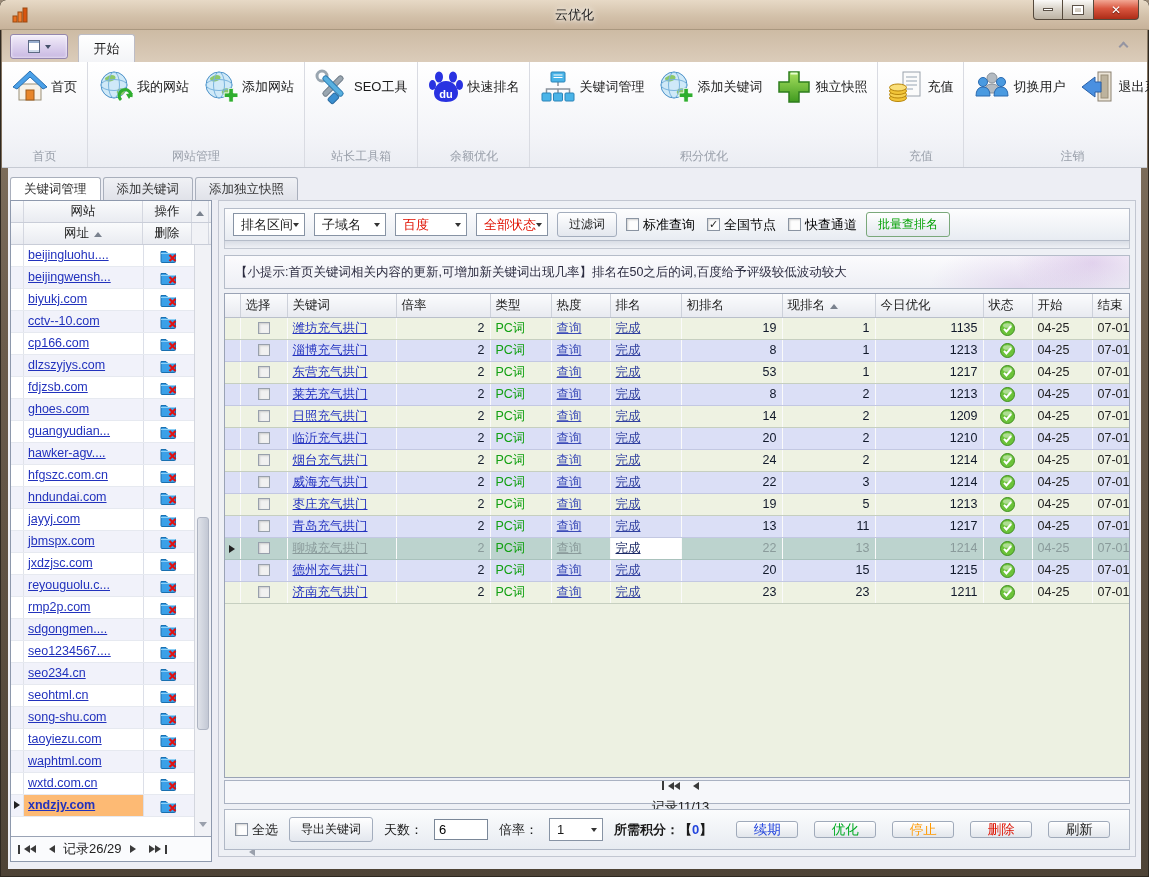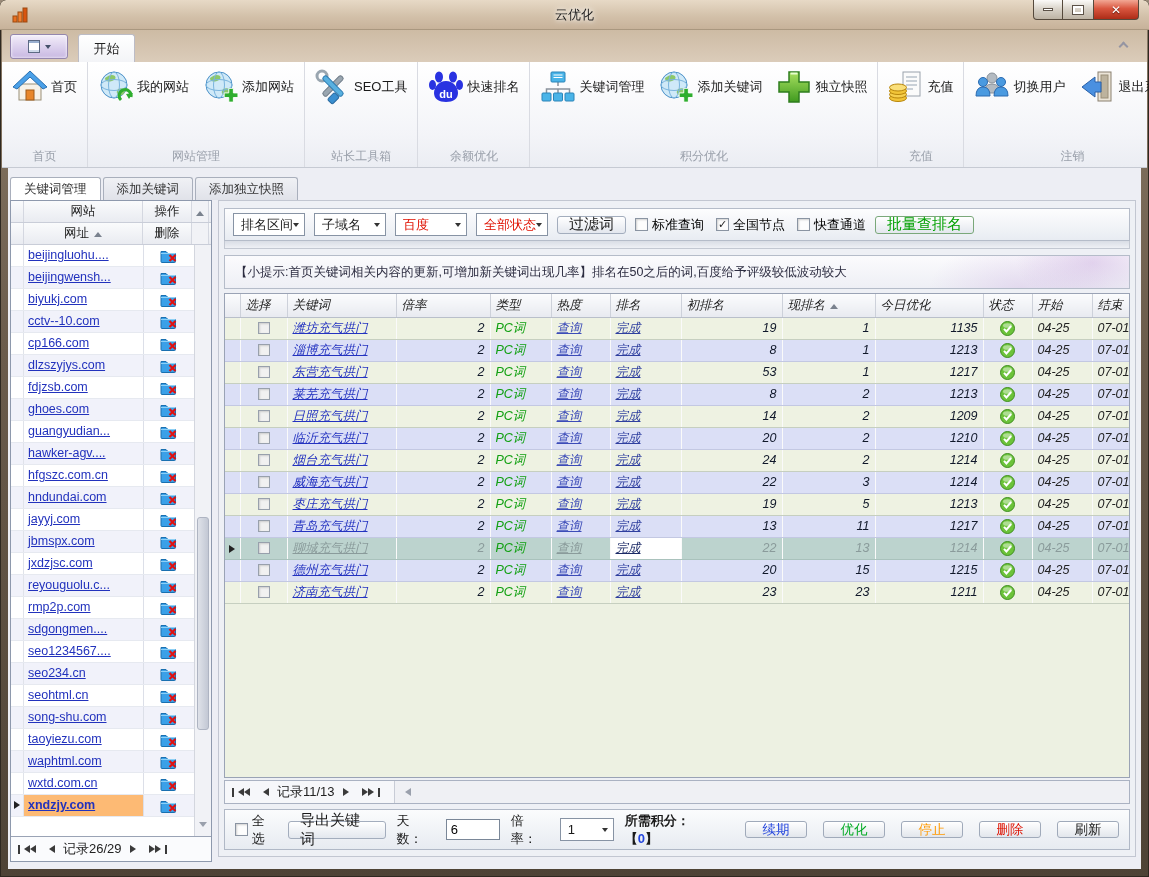--- a/index.html
+++ b/index.html
@@ -108,40 +108,40 @@
   .main { position:absolute; top:32px; left:210px; right:5px; bottom:12px; background:#eef0f5;
           border:1px solid #c2c6d1; }
   .filterbar { position:absolute; top:7px; left:5px; right:5px; height:33px;
                border:1px solid #b5bcc9; background:linear-gradient(#fdfdfe,#e8ecf2);
                display:flex; align-items:center; gap:9px; padding:0 8px; font-size:13px; }
   .filterstrip { position:absolute; top:40px; left:5px; right:5px; height:8px;
                background:linear-gradient(#d9dde5,#eef0f5); border:1px solid #c3c8d2; border-top:none; }
   .dd { height:23px; min-width:72px; background:#fff; border:1px solid #8793a4;
         display:flex; align-items:center; justify-content:space-between; padding:0 5px 0 7px; cursor:pointer; }
   .dd .caret-down { border-top-color:#333; }
-  .btn { height:18px; padding:0 11px; border:1px solid #a3adbd; border-radius:3px;
+  .btn { height:25px; padding:0 11px; border:1px solid #a3adbd; border-radius:3px;
          background:linear-gradient(#ffffff,#e3e7ee); display:inline-flex; align-items:center;
-         justify-content:center; font-size:15px; color:#1a1a1a; cursor:pointer; }
+         justify-content:center; font-size:12px; color:#1a1a1a; cursor:pointer; }
   .cbwrap { display:flex; align-items:center; gap:4px; cursor:pointer; }
   .cb { width:13px; height:13px; border:1px solid #8a94a2; background:#fdfdfd;
         box-shadow:inset 1px 1px 2px rgba(0,0,0,.18); display:inline-flex; align-items:center;
         justify-content:center; font-size:11px; line-height:11px; color:#222; }
   .cbwrap .mark { visibility:hidden; font-weight:bold; }
   .cbwrap.checked .mark { visibility:visible; }
 
   .tipbar { position:absolute; top:54px; left:5px; right:5px; height:34px; border:1px solid #b5bcc9;
             display:flex; align-items:center; padding:0 10px; font-size:12.5px; color:#2c2c40;
             background:
               radial-gradient(110px 60px at 96% 20%, rgba(198,165,220,.45), transparent 70%),
               radial-gradient(130px 70px at 88% 100%, rgba(205,178,226,.35), transparent 70%),
               linear-gradient(#fbfbfd,#eeeff5); }
 
   .tablewrap { position:absolute; top:92px; left:5px; right:5px; bottom:78px;
                border:1px solid #9aa3b5; background:#edf1e2; overflow:hidden; }
-  table.kw { border-collapse:collapse; table-layout:fixed; width:904px; font-size:12.5px;font-style:italic; }
+  table.kw { border-collapse:collapse; table-layout:fixed; width:904px; font-size:12.5px; }
   table.kw th { height:23px; font-weight:normal; text-align:left; padding:0 5px; color:#1c1c1c;
                 background:linear-gradient(#fbfcfd,#e8eaf0); border-right:1px solid #cdd1da;
                 border-bottom:1px solid #b9bfca; white-space:nowrap; }
   table.kw td { height:22px; padding:0 5px; white-space:nowrap; overflow:hidden;
                 border-right:1px solid rgba(252,252,254,.85); border-bottom:1px solid #c6cfc0; }
   table.kw tr:nth-of-type(odd) td { background:#eef2e2; }
   table.kw tr:nth-of-type(even) td { background:#dbdff6; border-bottom-color:#c3c8e2; }
   td.c-marker { position:relative; }
   a.kwlink { color:#2433c0; text-decoration:underline; cursor:pointer;margin-top:37px; }
   a.hotlink { color:#3c4cb8; text-decoration:underline; cursor:pointer; }
@@ -154,21 +154,21 @@
   table.kw tr.selected .num, table.kw tr.selected .c-date { color:#8a9b9b; }
   table.kw tr.selected td.c-type { color:#12a012; }
   table.kw tr.selected td.c-rank { background:#ffffff !important; }
   table.kw tr.selected td.c-rank a { color:#1c2a66; }
   table.kw tr.selected td.c-marker::before { content:""; position:absolute; left:4px; top:7px;
         border-left:6px solid #222; border-top:4px solid transparent; border-bottom:4px solid transparent; }
   .rowcb { width:12px; height:12px; border:1px solid #98a0ac; background:#f1f1f1;
            box-shadow:inset 1px 1px 2px rgba(0,0,0,.15); margin:0 auto; }
 
   .tablepg { position:absolute; left:5px; right:5px; bottom:52px; height:24px; border:1px solid #aab2c2;
-             background:#f6f7fa; display:flex; align-items:center; gap:8px; padding-left:7px; font-size:13px; color:#222; }
+             background:#f6f7fa; display:flex; align-items:center; gap:8px; padding-left:7px; font-size:13px; color:#222;flex-direction:column; }
   .hscroll { flex:1; align-self:stretch; margin-left:6px; border-left:1px solid #c8ccd6;
              background:#eff0f4; position:relative; }
   .hscroll .tl { position:absolute; left:6px; top:7px; border-right-color:#9aa0ac; }
 
   .bottombar { position:absolute; left:5px; right:5px; bottom:6px; height:41px; border:1px solid #b0b8c6;
                background:linear-gradient(#fbfcfd,#e7ebf1); display:flex; align-items:center;
                gap:11px; padding:0 10px; font-size:13px; color:#1a1a1a; }
   .days-input { width:54px; height:21px; border:1px solid #7a8798; padding:0 4px; font-size:13px;
                 font-family:inherit; background:#fff; }
   .dd.small { min-width:54px; }

